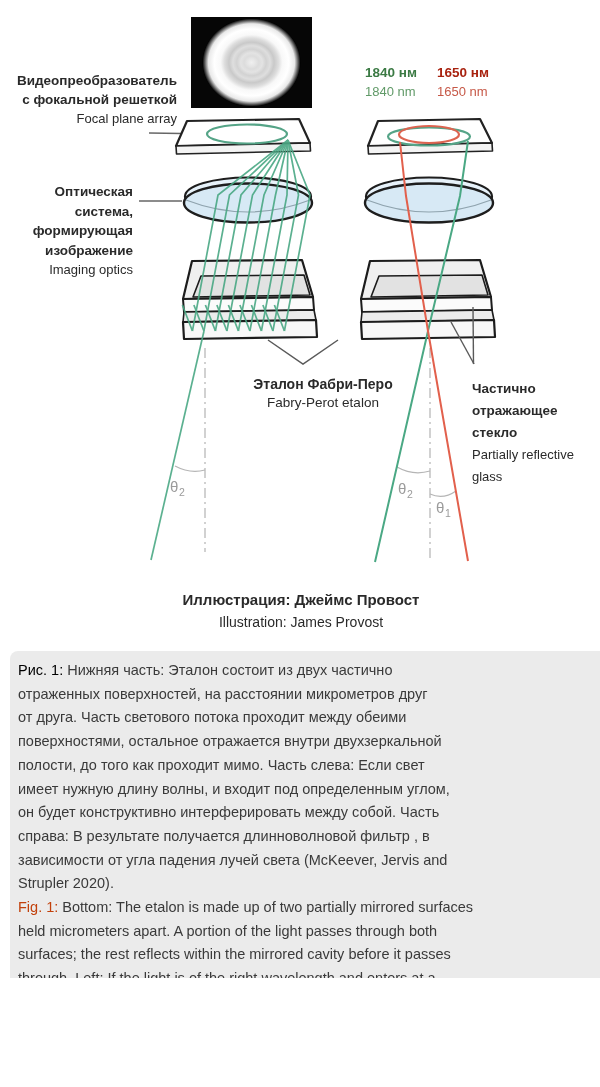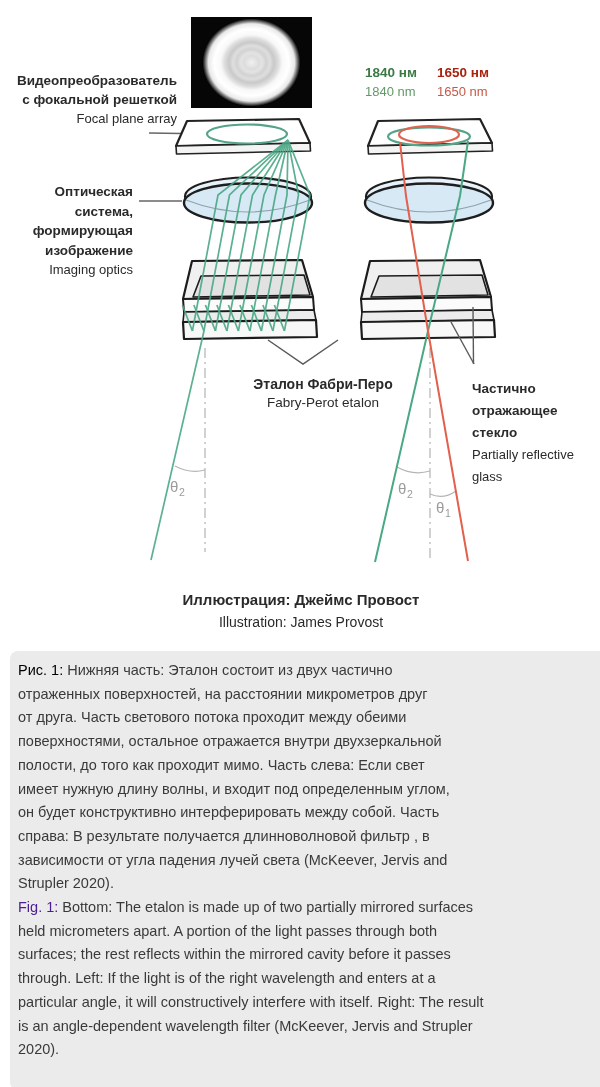--- a/index.html
+++ b/index.html
@@ -1,16 +1,16 @@
 <!DOCTYPE html>
 <html><head>
 <meta charset="utf-8">
 <style>
   html,body{margin:0;padding:0;background:#ffffff;}
-  .stage{position:relative;width:600px;height:1087px;background:#ffffff;overflow:hidden;
+  .stage{position:relative;width:600px;height:978px;background:#ffffff;overflow:hidden;
          font-family:"Liberation Sans","DejaVu Sans",sans-serif;}
   .diagram{position:absolute;left:0;top:0;}
   .caption-box{position:absolute;left:10px;top:651px;width:586px;height:423px;
 ating               box-sizing:border-box;background:#ebebeb;border-radius:8px;
                padding:8px 10px 8px 8px;}
   .cap{margin:0;font-size:14.5px;line-height:23.7px;color:#3a3a3a;}
   .cap .pre{white-space:pre-line;}
   .cap .figlabel{font-weight:400;}
   svg text{font-family:"Liberation Sans","DejaVu Sans",sans-serif;}
 </style>
@@ -167,21 +167,21 @@
     <p class="cap"><span class="figlabel" style="color: #000000;">Рис. 1:</span><span class="pre"> Нижняя часть: Эталон состоит из двух частично
 отраженных поверхностей, на расстоянии микрометров друг
 от друга. Часть светового потока проходит между обеими
 поверхностями, остальное отражается внутри двухзеркальной
 полости, до того как проходит мимо. Часть слева: Если свет
 имеет нужную длину волны, и входит под определенным углом,
 он будет конструктивно интерферировать между собой. Часть
 справа: В результате получается длинноволновой фильтр , в
 зависимости от угла падения лучей света (McKeever, Jervis and
 Strupler 2020).</span></p>
-    <p class="cap"><span class="figlabel" style="color: #4c1d95;">Fig. 1:</span><span class="pre"> Bottom: The etalon is made up of two partially mirrored surfaces
+    <p class="cap"><span class="figlabel" style="color: #c2410c;">Fig. 1:</span><span class="pre"> Bottom: The etalon is made up of two partially mirrored surfaces
 held micrometers apart. A portion of the light passes through both
 surfaces; the rest reflects within the mirrored cavity before it passes
 through. Left: If the light is of the right wavelength and enters at a
 particular angle, it will constructively interfere with itself. Right: The result
 is an angle-dependent wavelength filter (McKeever, Jervis and Strupler
 2020).</span></p>
   </div>
 
 </div>
 

